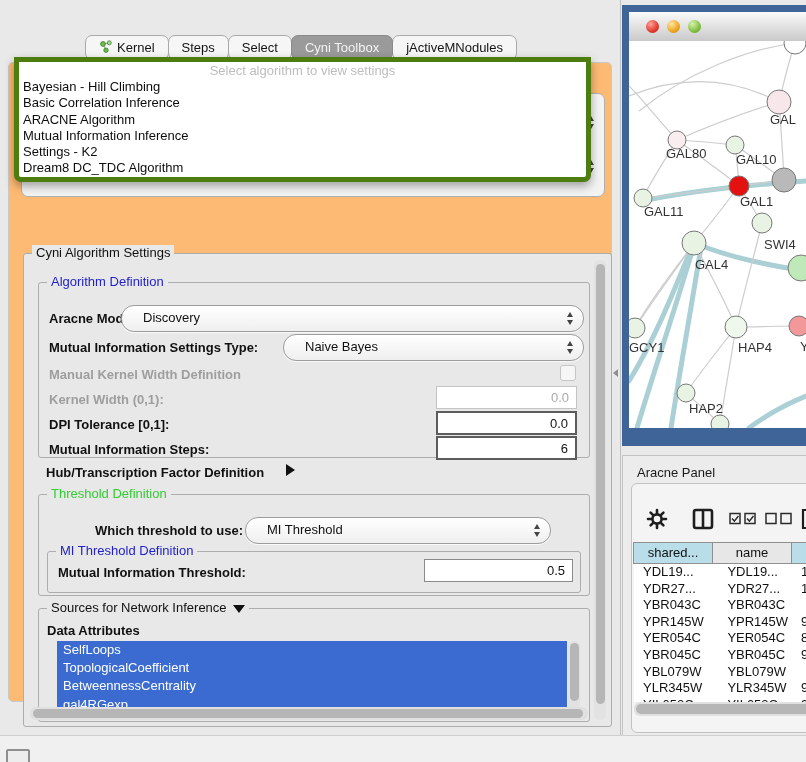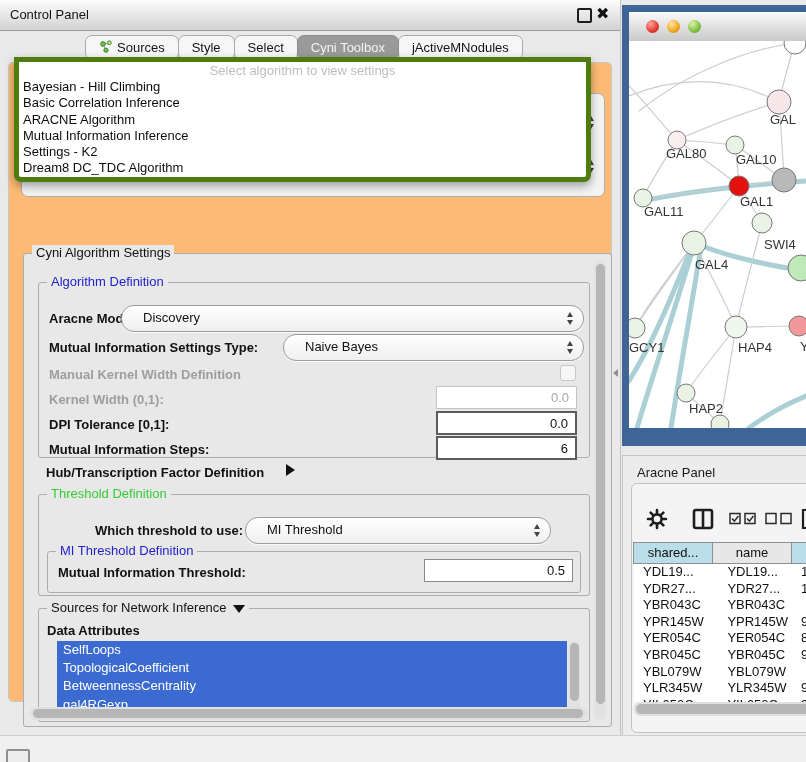--- a/index.html
+++ b/index.html
@@ -116,41 +116,36 @@
   #bottom-strip{left:0;top:735px;width:806px;height:27px;background:#f0f0f0;border-top:1px solid #cfcfcf;}
   #mini-icon{left:6px;top:749px;width:20px;height:18px;border:2px solid #8f8f8f;background:#ededed;border-radius:2px;}
 </style>
 </head>
 <body>
 
 <div id="root">
 
   <section class="abs" id="cpanel">
 
-    <div class="abs" id="cp-titlebar">
-      <span class="abs" id="cp-title">Control Panel</span>
-      <span class="abs" id="cp-float"></span>
-      <span class="abs" id="cp-close">✖</span>
-    </div>
 
     <div class="abs" id="tabrow">
       <div class="tab">
         <span class="ticon">
           <svg width="13" height="13" viewBox="0 0 13 13">
             <line x1="4" y1="4" x2="10" y2="3" stroke="#9a9a9a" stroke-width="1"></line>
             <line x1="4" y1="4" x2="7" y2="10" stroke="#9a9a9a" stroke-width="1"></line>
             <circle cx="4" cy="4" r="2.4" fill="#6abf4b" stroke="#3d7d25" stroke-width="0.8"></circle>
             <circle cx="10.3" cy="2.8" r="2" fill="#a9dc93" stroke="#3d7d25" stroke-width="0.8"></circle>
             <circle cx="7" cy="10.2" r="2.2" fill="#6abf4b" stroke="#3d7d25" stroke-width="0.8"></circle>
           </svg>
         </span>
-        <span>Sources</span>
+        <span>Kernel</span>
       </div>
       <div class="tab">
-        <span>Style</span>
+        <span>Steps</span>
       </div>
       <div class="tab">
         <span>Select</span>
       </div>
       <div class="tab sel">
         <span>Cyni Toolbox</span>
       </div>
       <div class="tab">
         <span>jActiveMNodules</span>
       </div>

